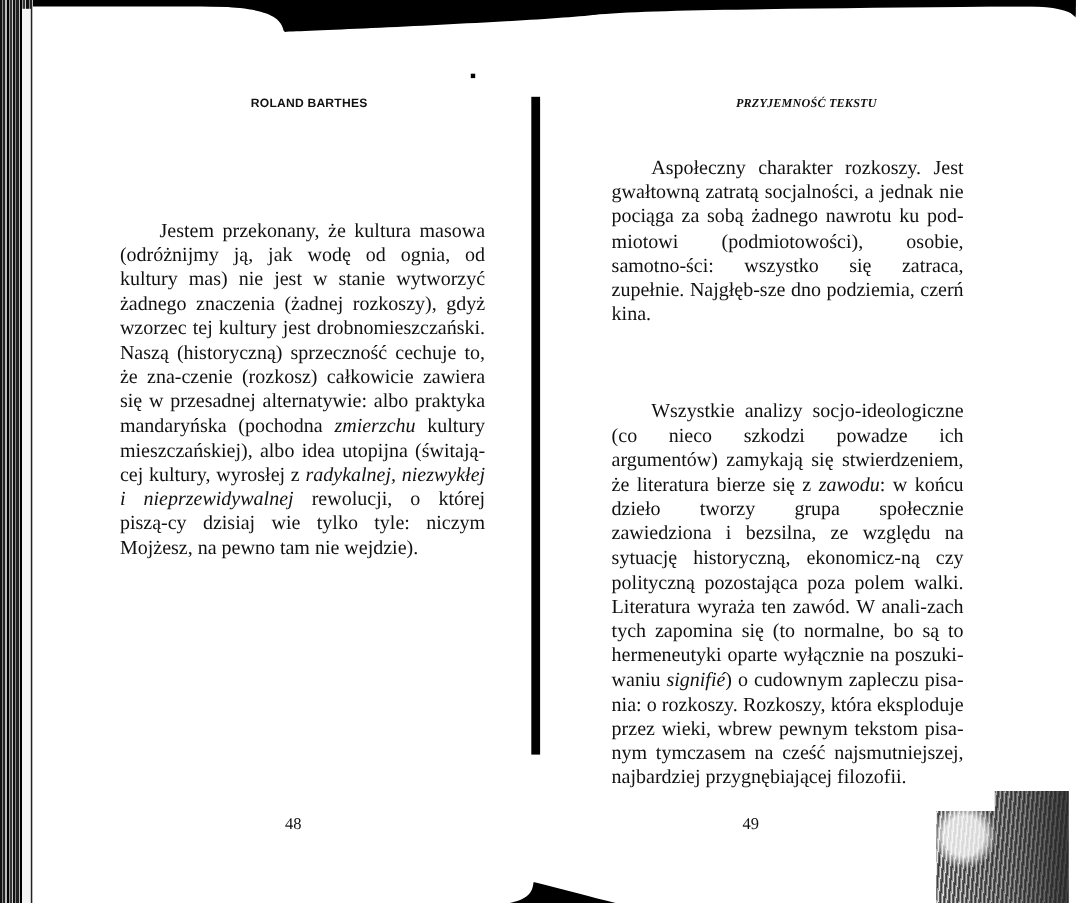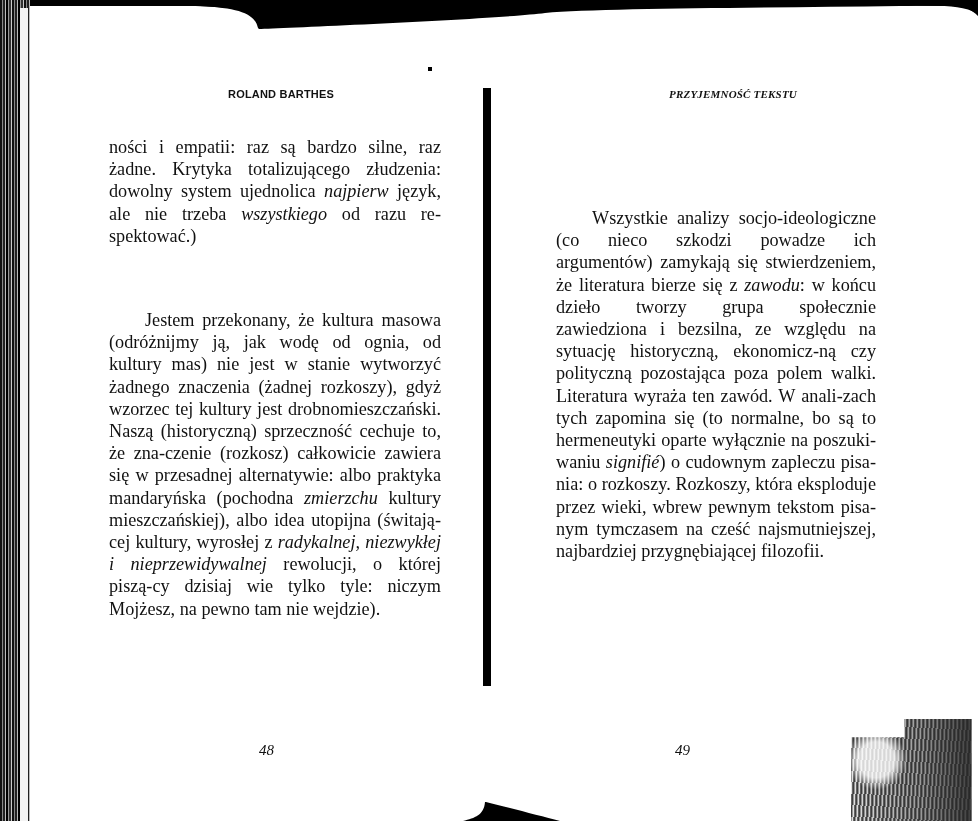--- a/index.html
+++ b/index.html
@@ -32,21 +32,21 @@
       font-size: 18.2px; line-height: 22.2px;
       text-align: justify;
     }
     .column p { margin: 0; text-indent: 36px; }
     .column p.noindent { text-indent: 0; }
     .column .gap { height: 62px; }
     .column .gap2 { height: 66px; }
     .col-left { left: 109px; top: 136px; }
     .col-right { left: 556px; top: 141px; width: 320px; }
     .page-num {
-      position: absolute; font-style: italic; font-size: 15px;
+      position: absolute; font-size: 15px;
     }
     .page-num.left { left: 259px; top: 742px; }
     .page-num.right { left: 675px; top: 742px; }
     .gutter-line {
       position: absolute; left: 483px; top: 88px; width: 8px; height: 598px; background: #000;
     }
     .dot { position: absolute; background: #000; }
     .corner-noise {
       position: absolute; left: 851px; top: 719px; width: 127px; height: 102px;
       background:
@@ -74,29 +74,29 @@
 
 <div class="left-edge"></div>
 <div class="left-edge-white"></div>
 
 <div class="gutter-line"></div>
 <div class="dot" style="left:428px; top:67px; width:4px; height:4px;"></div>
 
 <div class="header left">ROLAND BARTHES</div>
 
 <div class="column col-left">
-  <p class="noindent"><span>ności i empatii: raz są bardzo silne, raz żadne. Krytyka totalizującego złudzenia: dowolny system ujednolica </span><em>najpierw</em><span> język, ale nie trzeba </span><em>wszystkiego</em><span> od razu re-spektować.)</span></p>
   <div class="gap"></div>
   <p><span>Jestem przekonany, że kultura masowa (odróżnijmy ją, jak wodę od ognia, od kultury mas) nie jest w stanie wytworzyć żadnego znaczenia (żadnej rozkoszy), gdyż wzorzec tej kultury jest drobnomieszczański. Naszą (historyczną) sprzeczność cechuje to, że zna-czenie (rozkosz) całkowicie zawiera się w przesadnej alternatywie: albo praktyka mandaryńska (pochodna </span><em>zmierzchu</em><span> kultury mieszczańskiej), albo idea utopijna (świtają-cej kultury, wyrosłej z </span><em>radykalnej, niezwykłej i nieprzewidywalnej</em><span> rewolucji, o której piszą-cy dzisiaj wie tylko tyle: niczym Mojżesz, na pewno tam nie wejdzie).</span></p>
 </div>
 
 <div class="page-num left">48</div>
 
 <div class="header right">PRZYJEMNOŚĆ TEKSTU</div>
 
 <div class="column col-right">
+  <p><span>Aspołeczny charakter rozkoszy. Jest gwałtowną zatratą socjalności, a jednak nie pociąga za sobą żadnego nawrotu ku pod-miotowi (podmiotowości), osobie, samotno-ści: wszystko się zatraca, zupełnie. Najgłęb-sze dno podziemia, czerń kina.</span></p>
   <div class="gap2"></div>
   <p><span>Wszystkie analizy socjo-ideologiczne (co nieco szkodzi powadze ich argumentów) zamykają się stwierdzeniem, że literatura bierze się z </span><em>zawodu</em><span>: w końcu dzieło tworzy grupa społecznie zawiedziona i bezsilna, ze względu na sytuację historyczną, ekonomicz-ną czy polityczną pozostająca poza polem walki. Literatura wyraża ten zawód. W anali-zach tych zapomina się (to normalne, bo są to hermeneutyki oparte wyłącznie na poszuki-waniu </span><em>signifié</em><span>) o cudownym zapleczu pisa-nia: o rozkoszy. Rozkoszy, która eksploduje przez wieki, wbrew pewnym tekstom pisa-nym tymczasem na cześć najsmutniejszej, najbardziej przygnębiającej filozofii.</span></p>
 </div>
 
 <div class="page-num right">49</div>
 
 <div class="corner-noise"></div>
 
 </body></html>

